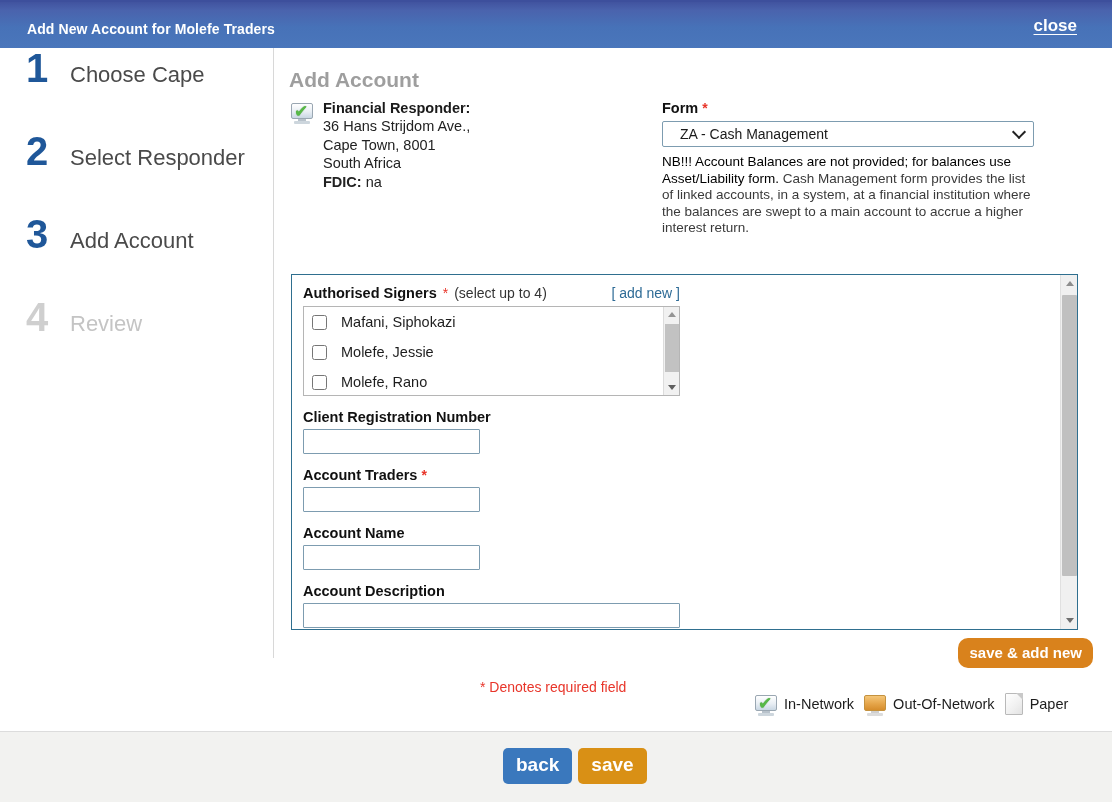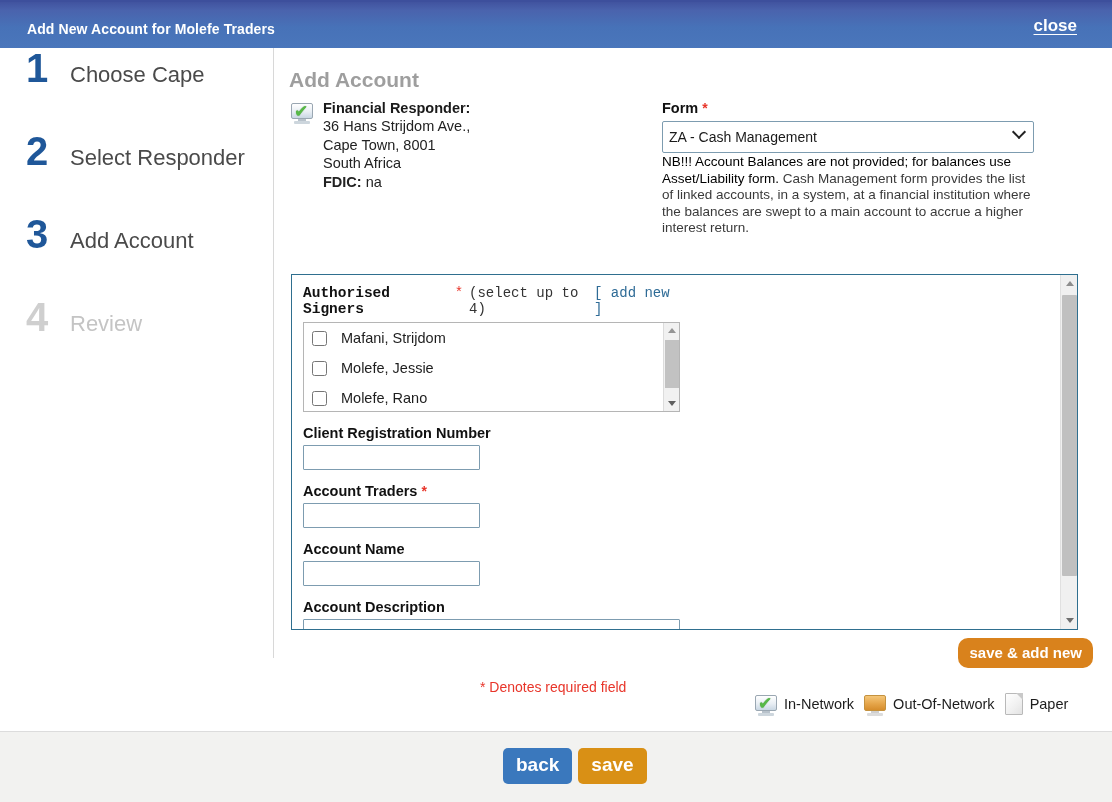--- a/index.html
+++ b/index.html
@@ -171,25 +171,25 @@
   .formblock .flabel {
     font-size: 14.5px; font-weight: bold; color: #111;
     margin-bottom: 5px;
   }
   .req { color: #e8352a; font-size: 14px; }
   .selwrap {
     position: relative;
     width: 372px; height: 26px;
   }
   select.formsel {
-    width: 372px; height: 32px;
+    width: 372px; height: 26px;
     font-size: 14px;
     font-family: "Liberation Sans", sans-serif;
     color: #1a1a1a;
-    padding-left: 6px;
+    padding-left: 17px;
     border: 1px solid #7d9cb0;
     border-radius: 2px;
     background: #ffffff;
     -webkit-appearance: none; -moz-appearance: none; appearance: none;
   }
   .selwrap .chev {
     position: absolute; right: 10px; top: 6px;
     width: 10px; height: 10px;
     border-right: 2px solid #222;
     border-bottom: 2px solid #222;
@@ -244,21 +244,20 @@
     width: 15px; height: 281px;
     background: #c0c0c0;
     border-radius: 1px;
   }
 
   
   .signers-hdr {
     display: flex; align-items: baseline;
     width: 377px;
     margin-bottom: 5px;
-    font-family: Liberation Mono, monospace;
   }
   .signers-hdr .t1 { font-size: 14.5px; font-weight: bold; color: #111; }
   .signers-hdr .t2 { font-size: 14px; color: #333; margin-left: 6px; }
   .signers-hdr .addnew {
     margin-left: auto;
     font-size: 14px; color: #2e6b96;
     cursor: pointer;
   }
   .signers-box {
     position: relative;
@@ -451,21 +450,21 @@
           <div class="signers-hdr">
             <span class="t1">Authorised Signers</span>
             <span class="req" style="margin-left:6px">*</span>
             <span class="t2">(select up to 4)</span>
             <span class="addnew">[ add new ]</span>
           </div>
 
           <div class="signers-box">
             <div class="signer-row">
               <input type="checkbox" style="">
-              <span class="nm">Mafani, Strijdom</span>
+              <span class="nm">Mafani, Siphokazi</span>
             </div>
             <div class="signer-row">
               <input type="checkbox" style="">
               <span class="nm">Molefe, Jessie</span>
             </div>
             <div class="signer-row">
               <input type="checkbox" style="">
               <span class="nm">Molefe, Rano</span>
             </div>
             <div class="inner-scroll">

